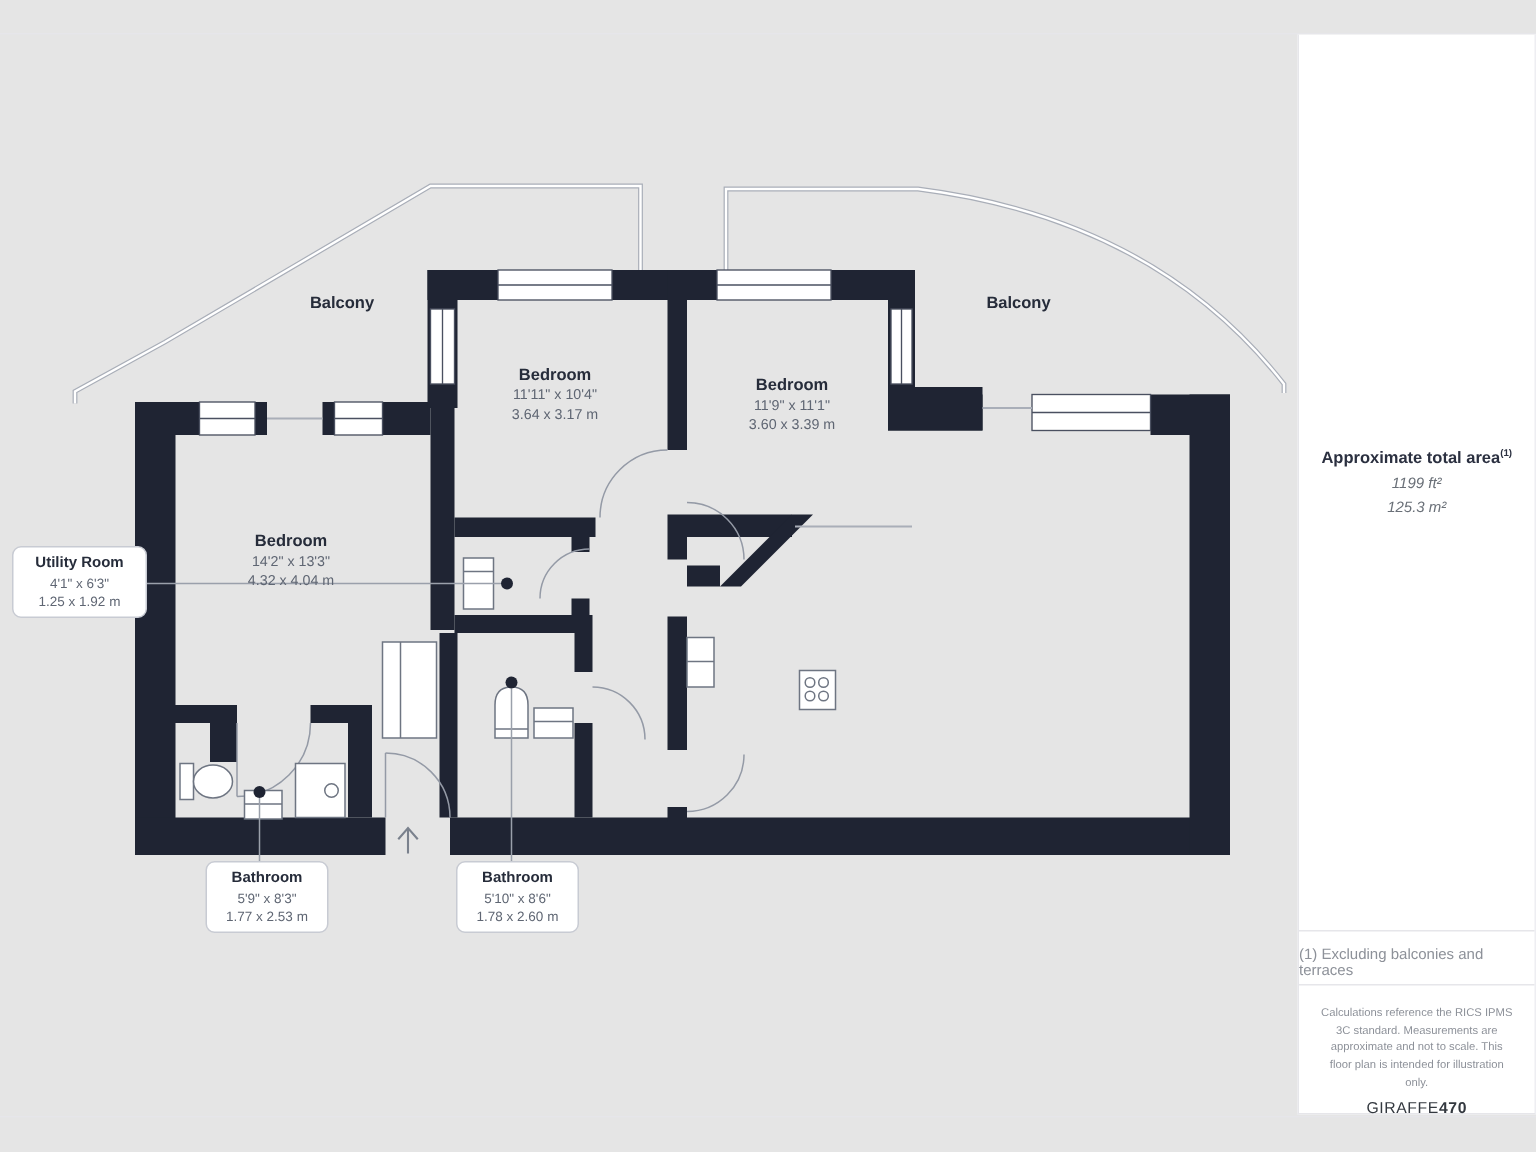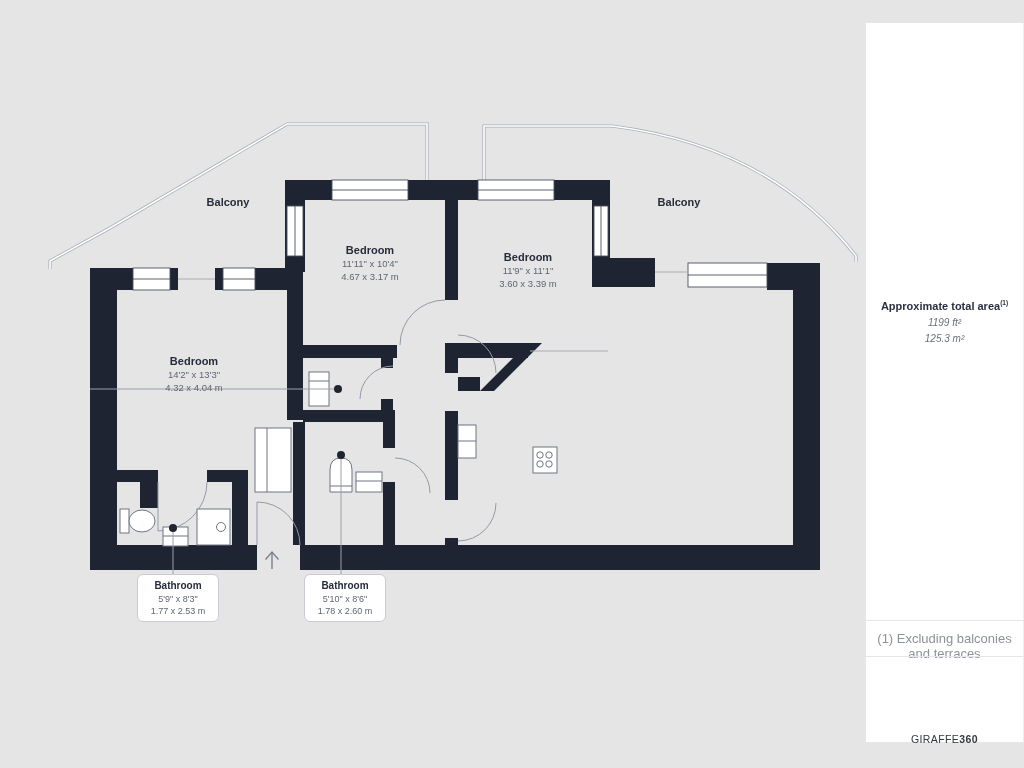--- a/index.html
+++ b/index.html
@@ -18,21 +18,21 @@
   .boxlbl .t{font-size:10px;font-weight:700;color:#262c3a;display:block;}
   .boxlbl .d{font-size:9px;color:#5f6673;display:block;white-space:nowrap;}
   
   .sidebar{position:absolute;left:865px;top:23px;width:157px;height:719px;background:#fff;
            border-left:1px solid #e6e6ea;border-right:1px solid #eeeef2;border-bottom:1px solid #e6e6ea;}
   .sidebar .area{position:absolute;top:276px;left:0;right:0;text-align:center;}
   .sidebar .area .at{font-size:11px;font-weight:700;color:#2b3040;}
   .sidebar .area .at sup{font-size:6.5px;font-weight:700;}
   .sidebar .area .av{font-size:10px;color:#6a7078;margin-top:5px;font-style:italic;}
   .sb-div{position:absolute;left:0;right:0;height:1px;background:#e6e6ea;}
-  .sb-note{position:absolute;left:0;right:0;text-align:center;font-size:13px;color:#8d9199;}
+  .sb-note{position:absolute;left:0;right:0;text-align:left;font-size:10px;color:#8d9199;}
   .sb-disc{position:absolute;left:0;right:0;text-align:center;font-size:7.5px;color:#8d9199;
            line-height:1.55;padding:0 13px;}
   .sb-logo{position:absolute;left:0;right:0;text-align:center;top:710px;font-size:10.5px;
            letter-spacing:.4px;color:#33383f;}
   .sb-logo .g{font-weight:400;margin-top:12px;}
   .sb-logo .s{font-weight:800;}
 </style>
 </head>
 <body>
 
@@ -189,36 +189,41 @@
       <circle cx="341" cy="455" r="4" fill="#1f2433"></circle>
     </g>
   </svg>
 
   <div class="balcony" style="left:228px;top:196px;">Balcony</div>
   <div class="balcony" style="left:679px;top:196px;">Balcony</div>
 
   <div class="lbl" style="left:370px;top:243px;">
     <span class="t">Bedroom</span>
     <span class="d">11'11" x 10'4"</span>
-    <span class="d">4.67 x 3.17 m</span>
+    <span class="d">3.64 x 3.17 m</span>
   </div>
 
   <div class="lbl" style="left:528px;top:250px;">
     <span class="t">Bedroom</span>
     <span class="d">11'9" x 11'1"</span>
     <span class="d">3.60 x 3.39 m</span>
   </div>
 
   <div class="lbl" style="left:194px;top:354px;">
     <span class="t">Bedroom</span>
     <span class="d">14'2" x 13'3"</span>
     <span class="d">4.32 x 4.04 m</span>
   </div>
 
 
+  <div class="boxlbl" style="left:8px;top:364px;width:82px;">
+    <span class="t">Utility Room</span>
+    <span class="d">4'1" x 6'3"</span>
+    <span class="d">1.25 x 1.92 m</span>
+  </div>
 
   <div class="boxlbl" style="left:137px;top:574px;width:74px;">
     <span class="t">Bathroom</span>
     <span class="d">5'9" x 8'3"</span>
     <span class="d">1.77 x 2.53 m</span>
   </div>
 
   <div class="boxlbl" style="left:304px;top:574px;width:74px;">
     <span class="t">Bathroom</span>
     <span class="d">5'10" x 8'6"</span>
@@ -227,16 +232,17 @@
 
   <aside class="sidebar">
     <div class="area">
       <div class="at"><span>Approximate total area</span><sup>(1)</sup></div>
       <div class="av">1199 ft²</div>
       <div class="av">125.3 m²</div>
     </div>
     <div class="sb-div" style="top:597px;"></div>
     <div class="sb-note" style="top:608px;">(1) Excluding balconies and terraces</div>
     <div class="sb-div" style="top:633px;"></div>
-    <div class="sb-logo"><span class="g">GIRAFFE</span><span class="s">360</span></div>
+    <div class="sb-disc" style="top:646px;">Calculations reference the RICS IPMS 3C standard. Measurements are approximate and not to scale. This floor plan is intended for illustration only.</div>
+    <div class="sb-logo"><span class="g">GIRAFFE</span><span class="s">470</span></div>
   </aside>
 
 </div>
 
 </body></html>

